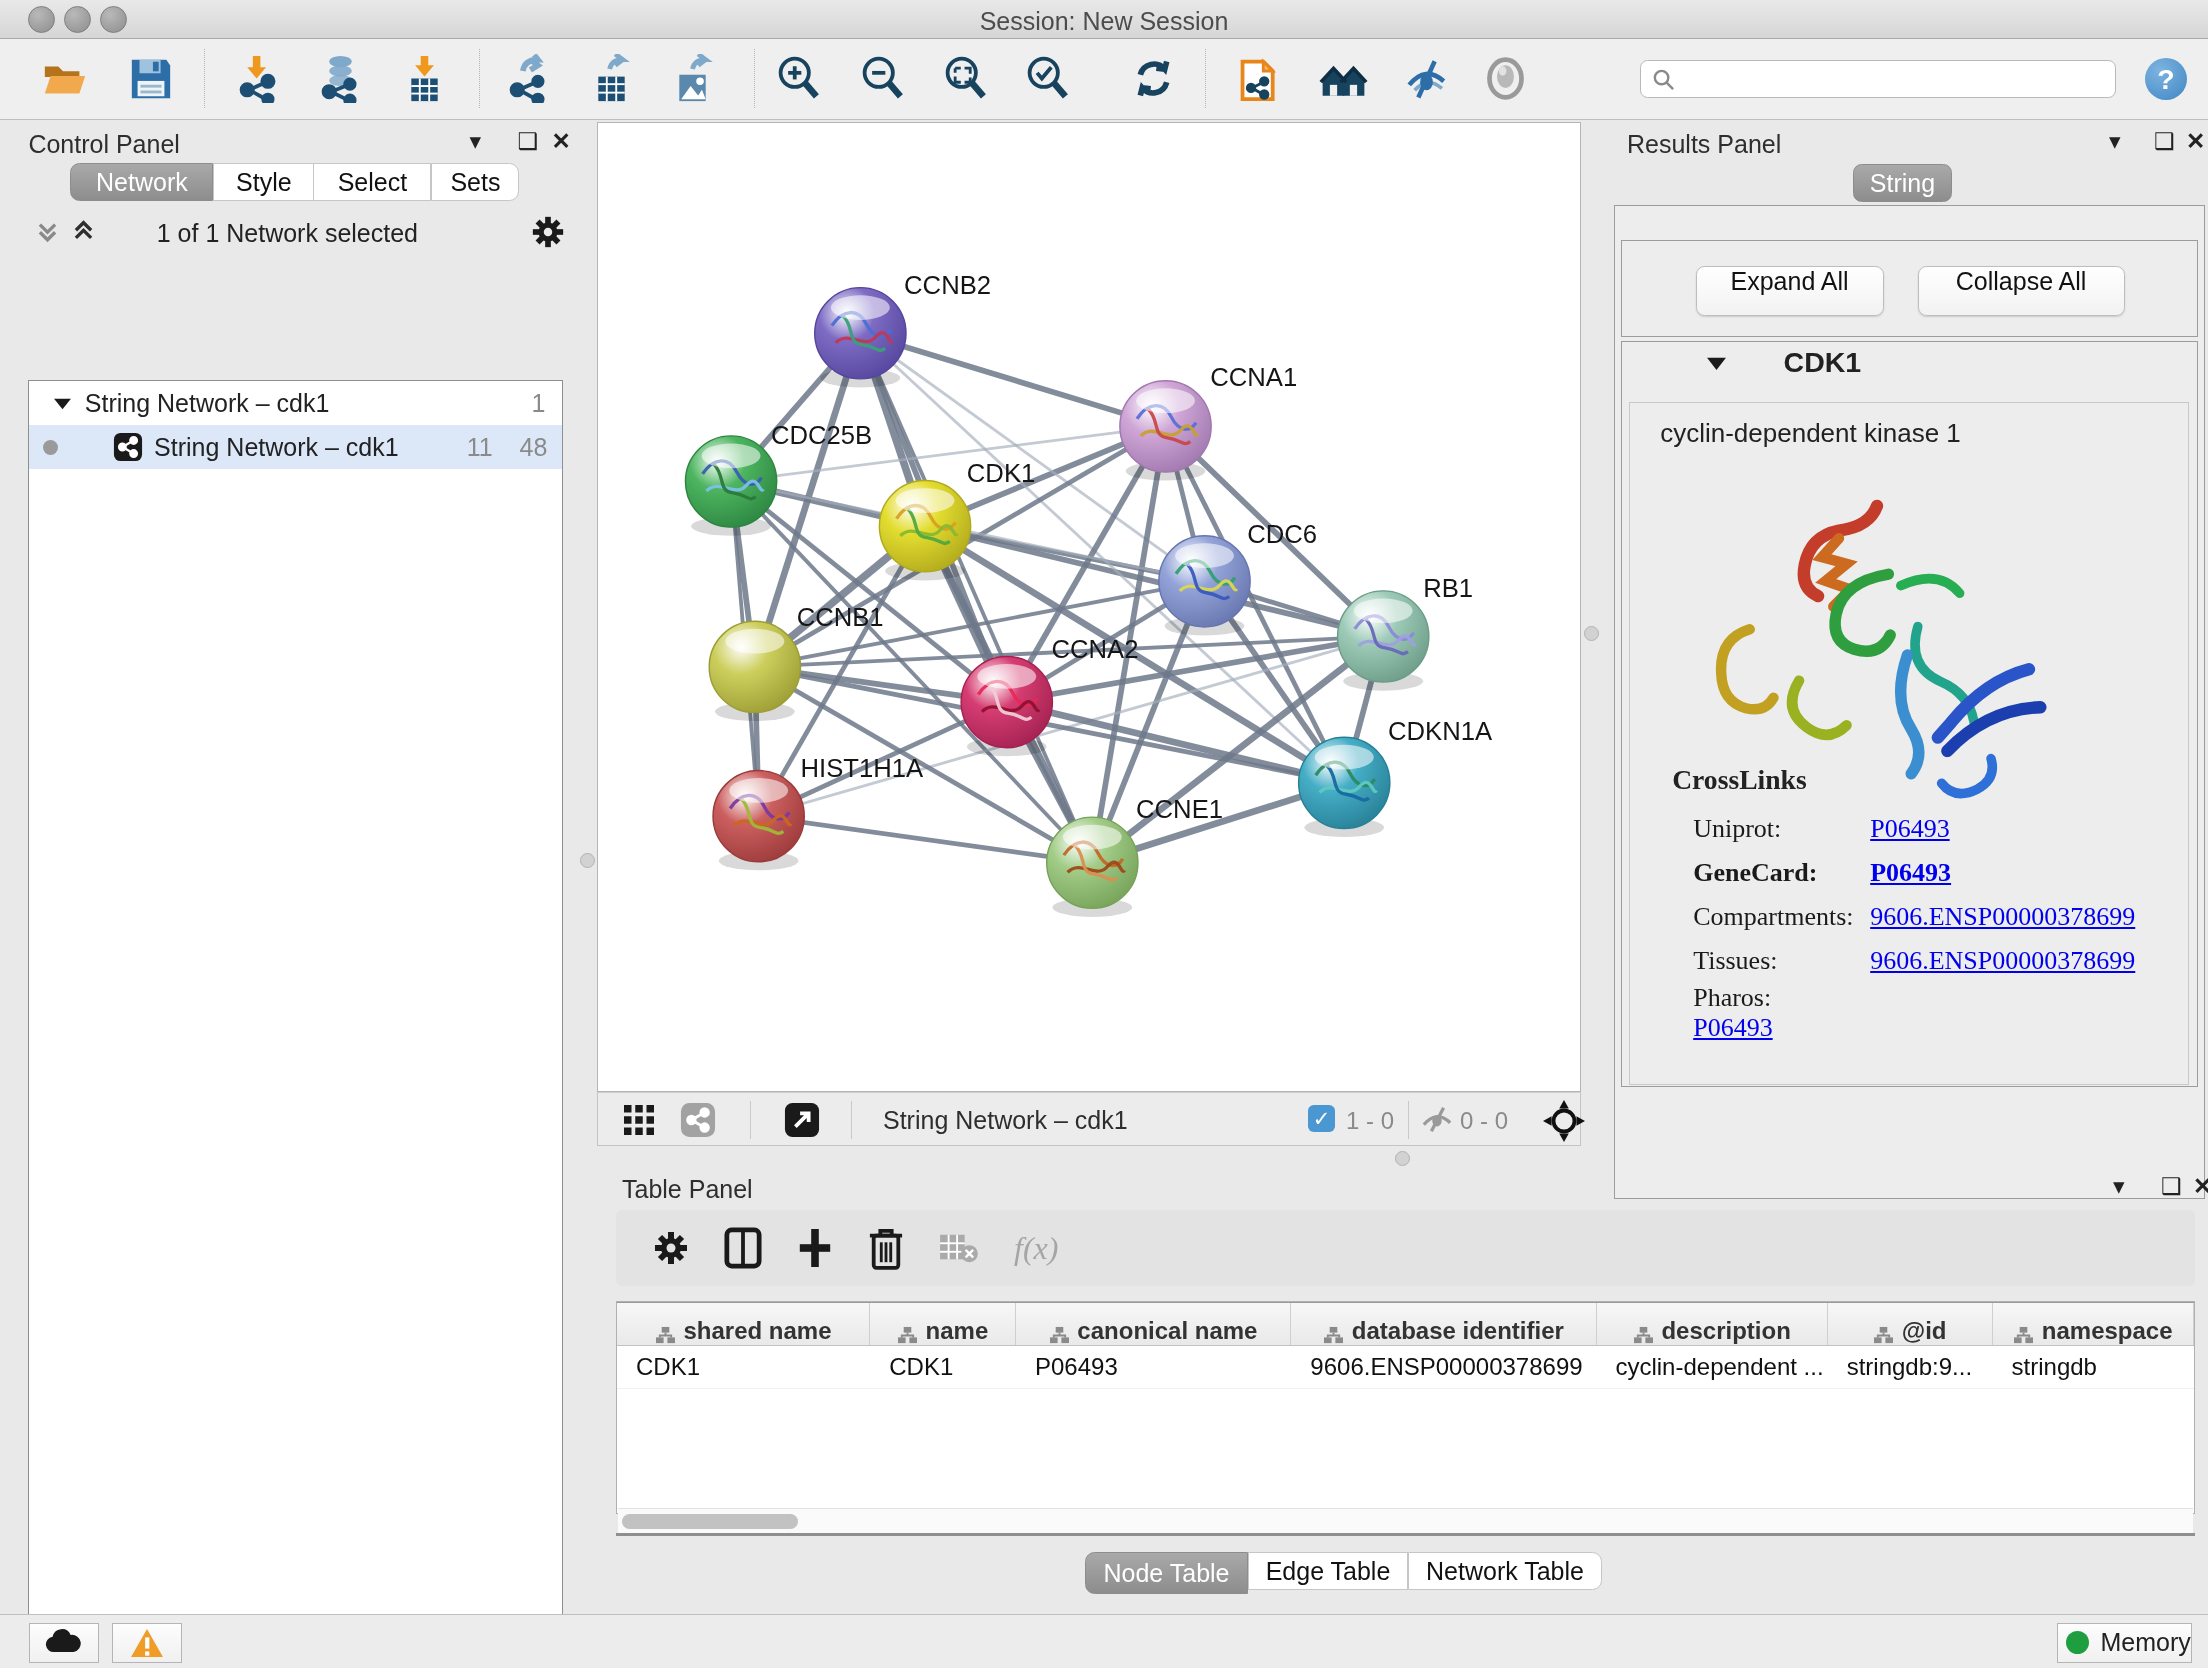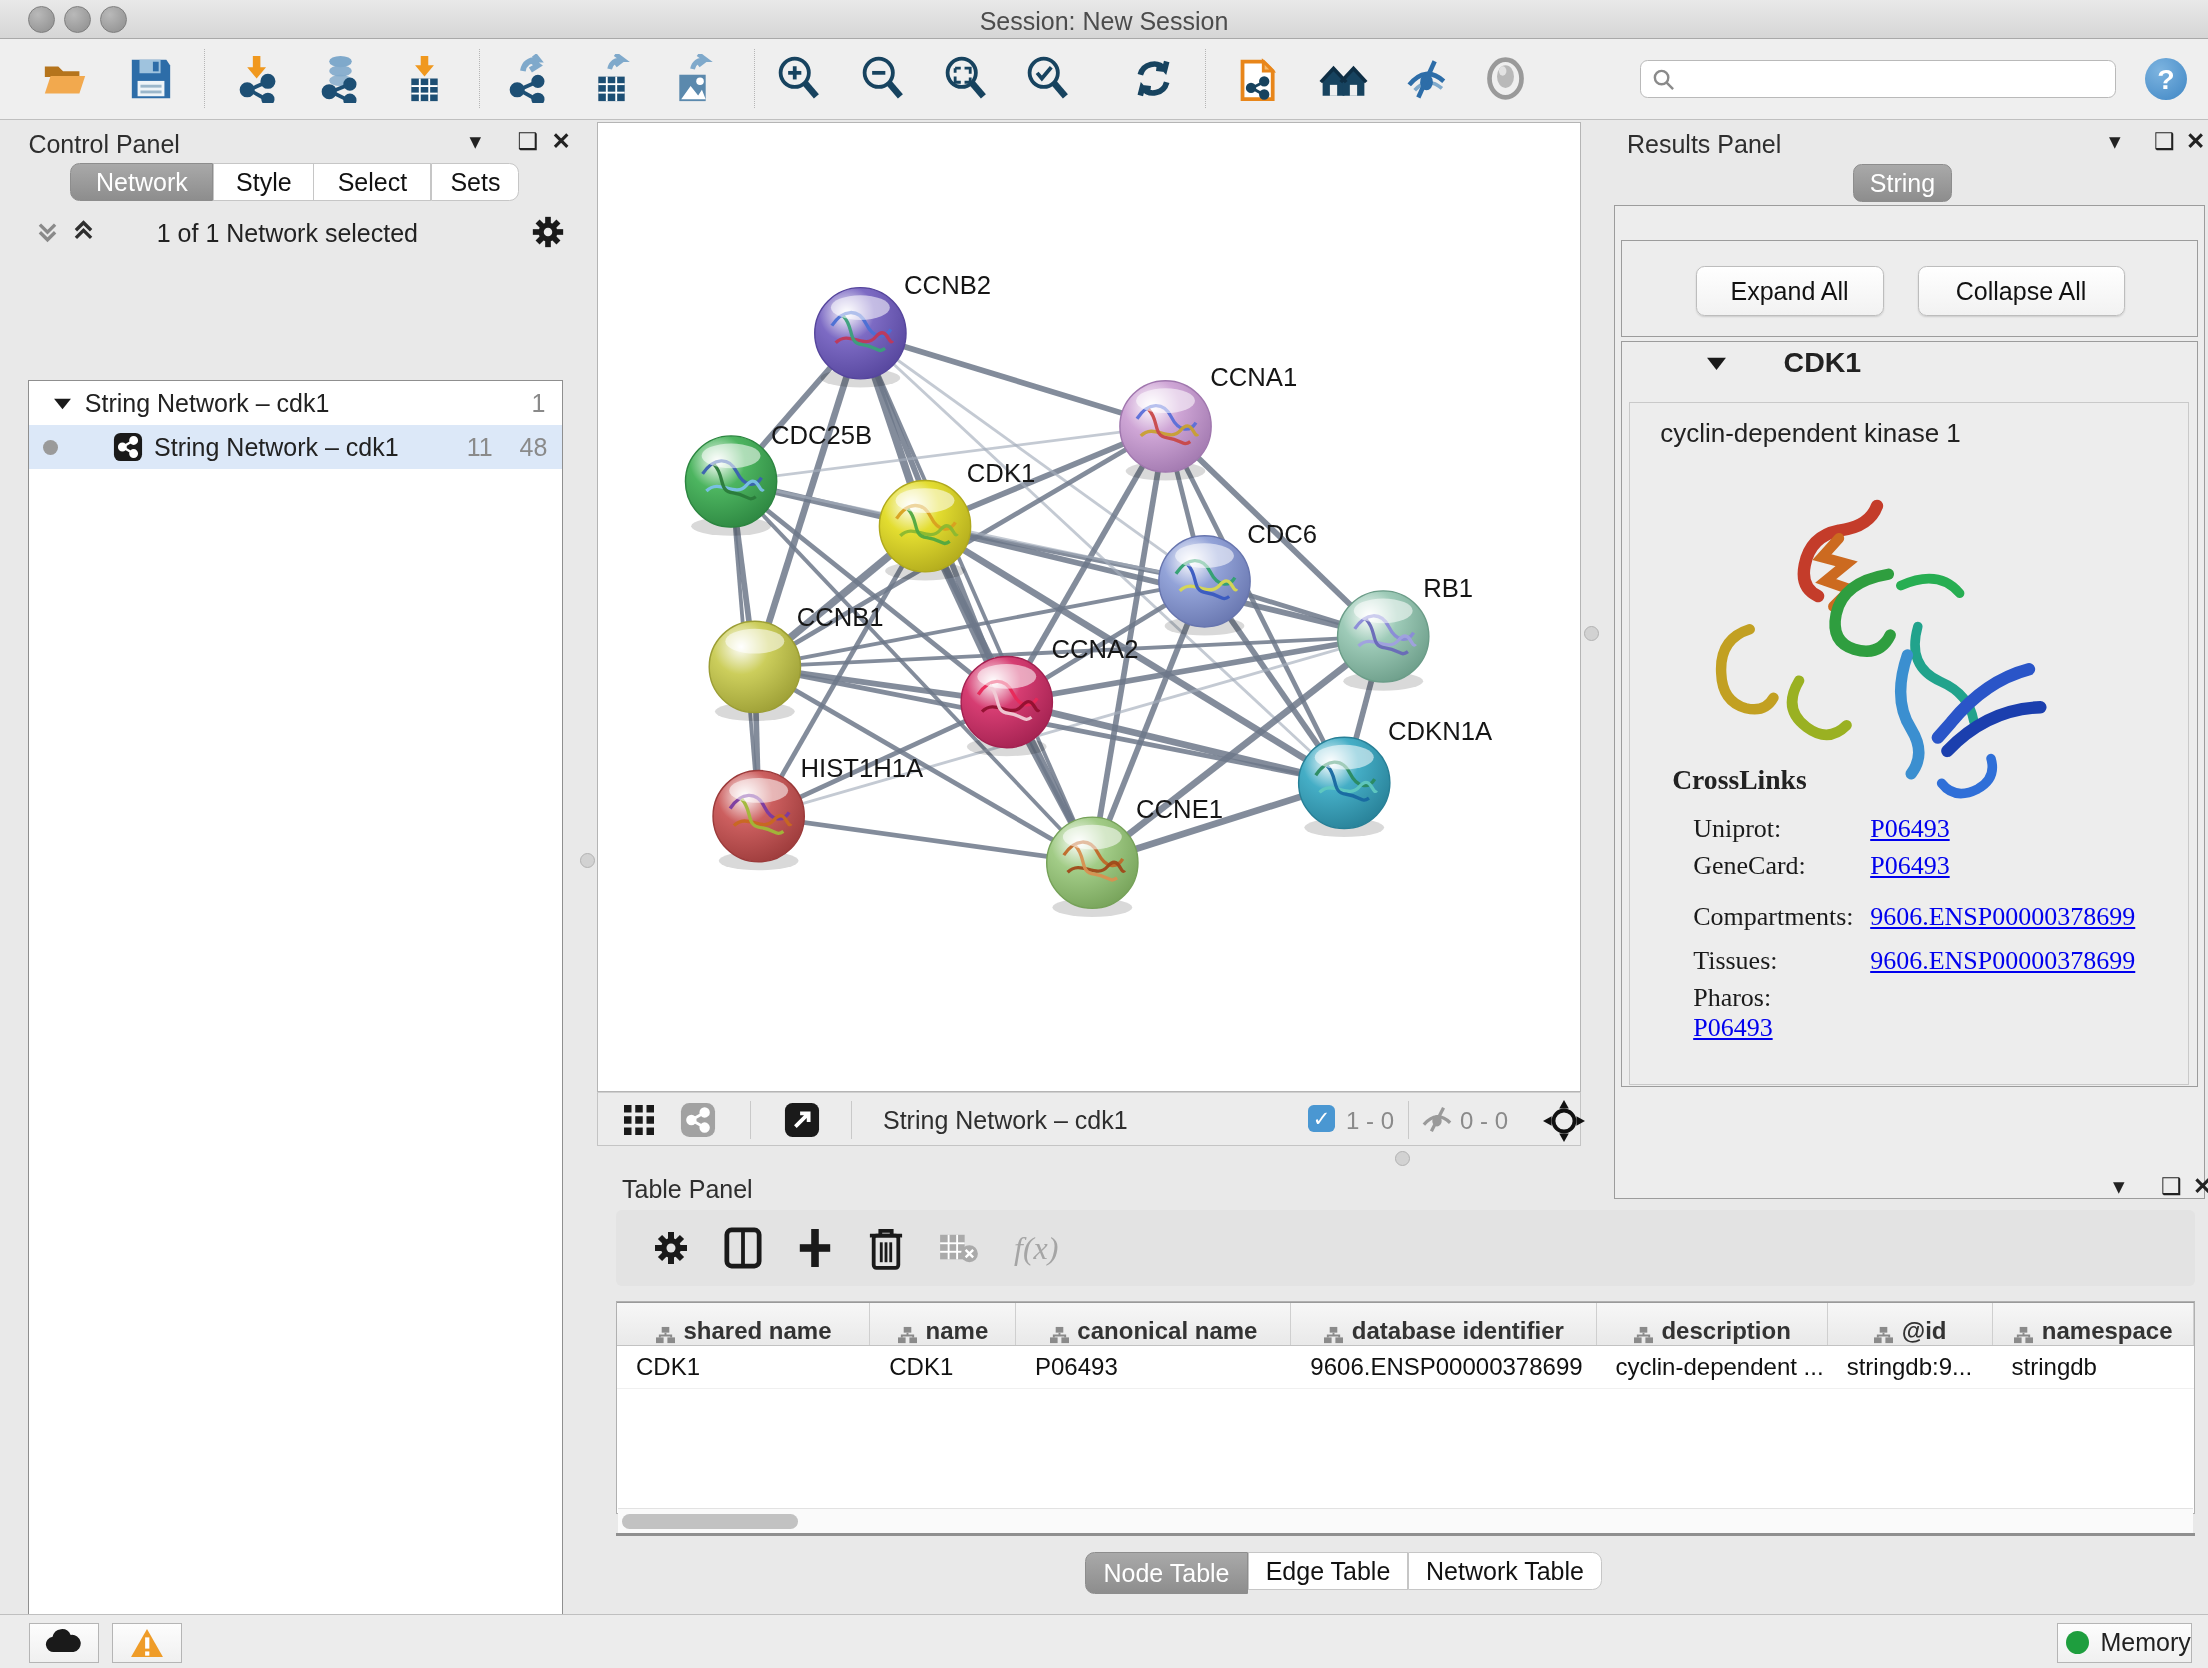--- a/index.html
+++ b/index.html
@@ -27,21 +27,21 @@
   .cp-row.sel{background:#dce8f8;}
   .count{color:#8a8a8a;}
   
   .canvas{left:597px;top:122px;width:984px;height:970px;background:#fff;border:1px solid #b5b5b5;box-sizing:border-box;}
   .netbar{left:597px;top:1092px;width:984px;height:54px;background:#ececec;border:1px solid #c4c4c4;border-top:1px solid #cfcfcf;box-sizing:border-box;}
   .nb-sep{top:7.6px;height:38px;border-left:1px solid #c9c9c9;}
   .graytxt{color:#8a8a8a;font-size:24px;}
   .splitdot{width:15px;height:15px;border-radius:50%;background:#d2d2d2;border:1px solid #b2b2b2;box-sizing:border-box;}
   
   .rp-box{box-sizing:border-box;border:1.9px solid #9c9c9c;background:#ededed;}
-  .btn{background:linear-gradient(#ffffff,#f2f2f2);border:1px solid #bdbdbd;border-radius:8.6px;font-size:25px;color:#111;display:flex;align-items:center;justify-content:center;cursor:pointer;box-shadow:0 1px 1.9px rgba(0,0,0,.15);}
+  .btn{background:linear-gradient(#ffffff,#f2f2f2);border:1px solid #bdbdbd;border-radius:8.6px;font-size:25px;color:#111;display:flex;align-items:flex-start;justify-content:center;cursor:pointer;box-shadow:0 1px 1.9px rgba(0,0,0,.15);}
   .serif{font-family:"Liberation Serif",serif;}
   .xlink{color:#0000ee;text-decoration:underline;font-size:26px;cursor:pointer;}
   .xlabel{color:#1a1a1a;font-size:26px;}
   
   .tp-toolbar{left:616px;top:1210px;width:1579px;height:76px;background:#e3e3e3;border-radius:5.7px;display:flex;align-items:center;gap:34px;padding-left:36px;box-sizing:border-box;}
   .tp-table{left:616px;top:1301px;width:1579px;background:#fff;border:1px solid #b0b0b0;box-sizing:border-box;}
   .thead{display:flex;height:42px;background:linear-gradient(#f7f7f7,#e9e9e9);border-top:1.9px solid #9a9a9a;border-bottom:1px solid #c2c2c2;}
   .th{display:flex;align-items:flex-end;justify-content:center;gap:7.6px;font-size:24px;color:#333;border-right:1px solid #cfcfcf;box-sizing:border-box;overflow:hidden;white-space:nowrap;cursor:pointer;font-weight:bold;}
   .tr{display:flex;height:42px;border-bottom:1px solid #f0f0f0;}
   .td{display:flex;align-items:center;font-size:24px;color:#111;padding-left:19px;box-sizing:border-box;overflow:hidden;white-space:nowrap;cursor:default;}
@@ -624,21 +624,21 @@
           <path d="M268 320 q14 18 38 6 q20 -11 14 -32" stroke="#2f6fd8" stroke-width="10"></path>
         </g>
       </svg>
 
       <span class="abs serif" style="left:42px;top:361px;font-size:27.6px;font-weight:bold">CrossLinks</span>
       <div id="crosslinks" class="abs" style="left:63px;top:404px;width:485px">
           <div style="display: flex; height: 44px; align-items: center;">
             <span class="serif xlabel" style="width: 177px;">Uniprot:</span>
             <span class="serif xlink">P06493</span>
           </div>
-          <div style="display: flex; height: 44px; align-items: flex-start;">
+          <div style="display: flex; height: 44px; align-items: center; font-weight: bold;">
             <span class="serif xlabel" style="width: 177px;">GeneCard:</span>
             <span class="serif xlink">P06493</span>
           </div>
           <div style="display: flex; height: 44px; align-items: center;">
             <span class="serif xlabel" style="width: 177px;">Compartments:</span>
             <span class="serif xlink">9606.ENSP00000378699</span>
           </div>
           <div style="display: flex; height: 44px; align-items: center;">
             <span class="serif xlabel" style="width: 177px;">Tissues:</span>
             <span class="serif xlink">9606.ENSP00000378699</span>

